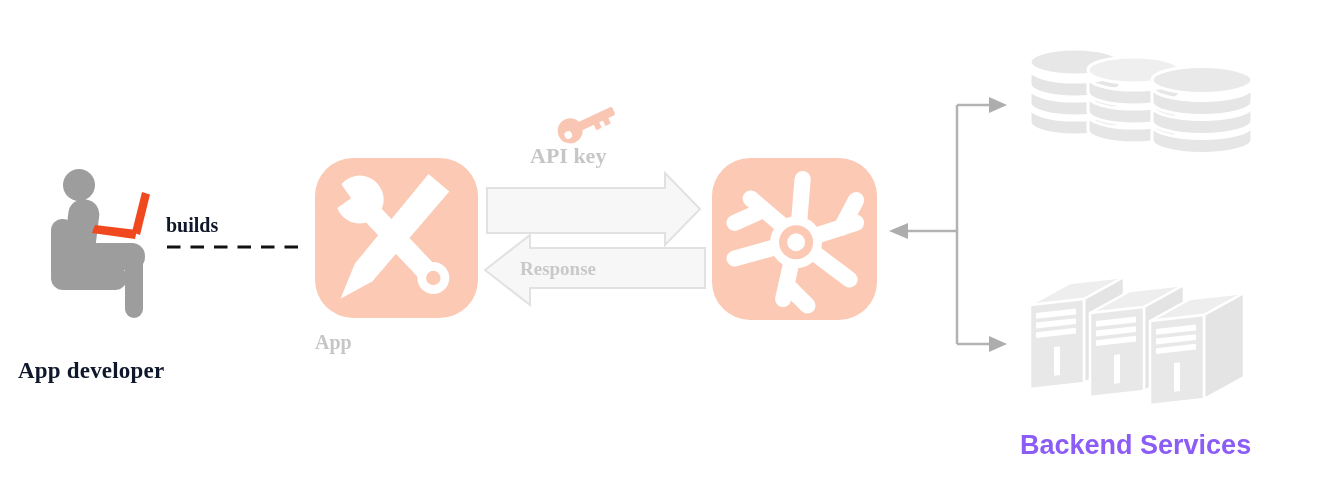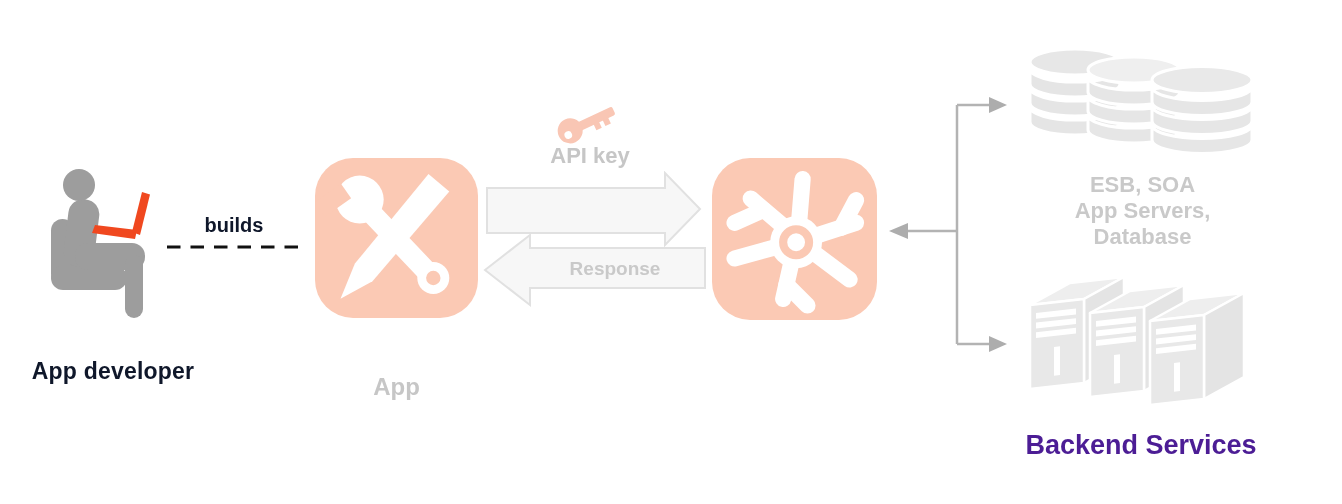--- a/index.html
+++ b/index.html
@@ -12,26 +12,26 @@
     background: #ffffff;
     overflow: hidden;
   }
   .abs { position: absolute; }
 
   
   .black-label { color: #0f172a; font-weight: bold; }
   .dev-label   { font-size: 23px; letter-spacing: 0.2px; }
   .builds-label{ font-size: 20px; }
   .gray-label  { color: #c6c6c6; font-weight: bold; }
-  .icon-label  { font-size: 24px; margin-top: 42px; }
+  .icon-label  { font-size: 20px; }
   .key-label   { font-size: 22px; }
   .arrow-label { font-size: 19px; color: #c9c9c9; font-weight: bold; }
   .backend-upper-label { font-size: 22px; line-height: 26px; color: #c9c9c9; font-weight: bold; text-align: center; }
-  .backend-lower-label { font-size: 27px; color: #4c1d95; font-weight: bold; text-align: center; }
-  .center { text-align: center; }
+  .backend-lower-label { font-size: 27px; color: #8b5cf6; font-weight: bold; text-align: left; }
+  .center { text-align: left; font-family: Liberation Serif, serif; }
 
   
   .tile {
     background: #fbc9b4;
     border-radius: 38px;
   }
   .tile svg { display: block; width: 100%; height: 100%; }
 </style>
 </head>
 <body>
@@ -150,25 +150,20 @@
       <ellipse cx="109" cy="28" rx="46" ry="13" fill="#efefef"></ellipse>
     </g>
 
     <g stroke="#ffffff" stroke-width="3" fill="#e6e6e6">
       <path d="M127,45 A50,13.5 0 0 0 227,45 L227,60 A50,13.5 0 0 1 127,60 Z"></path>
       <path d="M127,64 A50,13.5 0 0 0 227,64 L227,79 A50,13.5 0 0 1 127,79 Z"></path>
       <path d="M127,83 A50,13.5 0 0 0 227,83 L227,98 A50,13.5 0 0 1 127,98 Z"></path>
       <ellipse cx="177" cy="38" rx="50" ry="13.5" fill="#e9e9e9"></ellipse>
     </g>
   </svg>
-  <div class="abs backend-upper-label" style="left:1060px; top:172px; width:165px;">
-    <span style="display:block">ESB, SOA</span>
-    <span style="display:block">App Servers,</span>
-    <span style="display:block">Database</span>
-  </div>
 
   <svg class="abs" style="left:1025px; top:275px;" width="235" height="135" viewBox="0 0 235 135">
 
     <g stroke="#ffffff" stroke-width="2.5" stroke-linejoin="round">
 
       <g transform="translate(5,24)">
         <polygon points="0,6 40,-16 94,-22 54,0" fill="#eeeeee"></polygon>
         <polygon points="54,0 94,-22 94,62 54,84" fill="#e4e4e4"></polygon>
         <polygon points="0,6 54,0 54,84 0,90" fill="#e8e8e8"></polygon>
         <g fill="#ffffff" stroke="none">

